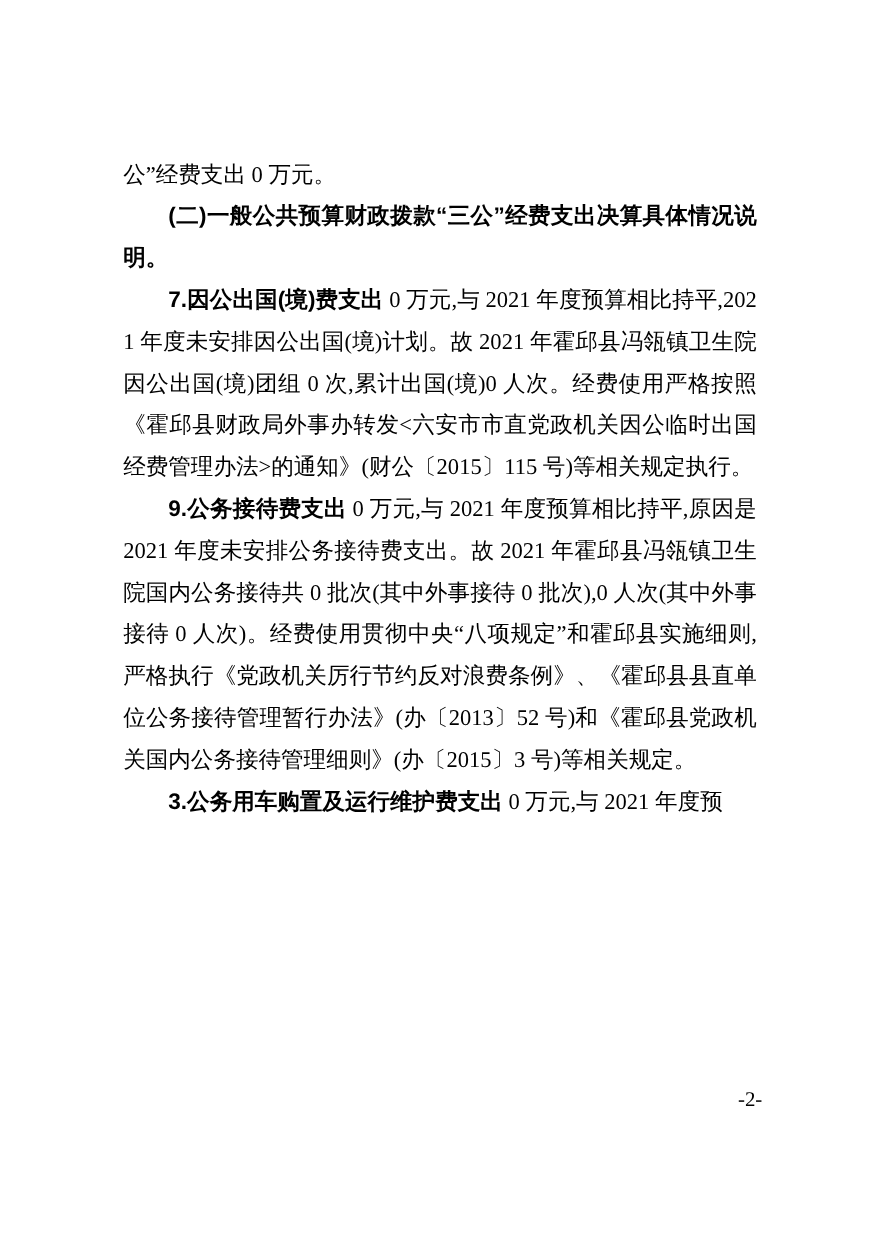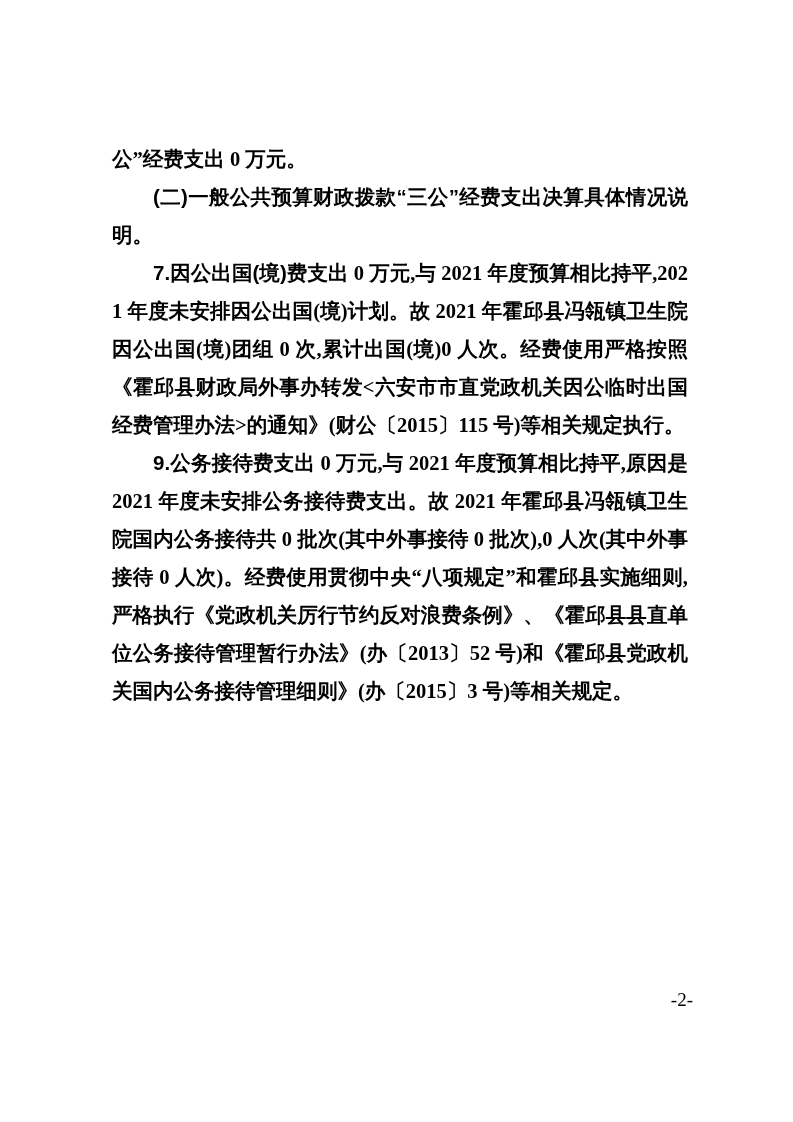--- a/index.html
+++ b/index.html
@@ -27,21 +27,21 @@
     font-size: 20.5px;
     line-height: 38px;
     text-align: justify;
     text-justify: inter-ideograph;
     word-break: break-all;
   }
   .doc-body .para.indent {
     text-indent: 2em;
   }
   .run {
-    font-weight: bold;
+    font-weight: normal;
   }
   .run.bold {
     font-weight: bold;
     font-family: "Liberation Sans", sans-serif;
   }
   .footer {
     position: absolute;
     top: 988px;
     right: 100px;
     font-size: 19px;
@@ -51,17 +51,18 @@
 </style>
 </head>
 <body>
 
 <div class="page">
   <div class="doc-body" id="doc-body">
       <p class="para"><span class="run">公”经费支出 0 万元。</span></p>
       <p class="para indent"><span class="run bold">(二)一般公共预算财政拨款“三公”经费支出决算具体情况说明。</span></p>
       <p class="para indent"><span class="run bold">7.因公出国(境)费支出</span><span class="run"> 0 万元,与 2021 年度预算相比持平,2021 年度未安排因公出国(境)计划。故 2021 年霍邱县冯瓴镇卫生院因公出国(境)团组 0 次,累计出国(境)0 人次。经费使用严格按照《霍邱县财政局外事办转发&lt;六安市市直党政机关因公临时出国经费管理办法&gt;的通知》(财公〔2015〕115 号)等相关规定执行。</span></p>
       <p class="para indent"><span class="run bold">9.公务接待费支出</span><span class="run"> 0 万元,与 2021 年度预算相比持平,原因是 2021 年度未安排公务接待费支出。故 2021 年霍邱县冯瓴镇卫生院国内公务接待共 0 批次(其中外事接待 0 批次),0 人次(其中外事接待 0 人次)。经费使用贯彻中央“八项规定”和霍邱县实施细则,严格执行《党政机关厉行节约反对浪费条例》、《霍邱县县直单位公务接待管理暂行办法》(办〔2013〕52 号)和《霍邱县党政机关国内公务接待管理细则》(办〔2015〕3 号)等相关规定。</span></p>
+      <p class="para indent"><span class="run bold">3.公务用车购置及运行维护费支出</span><span class="run"> 0 万元,与 2021 年度预</span></p>
     </div>
   <div class="footer">
     <span>-2-</span>
   </div>
 </div>
 
 </body></html>

